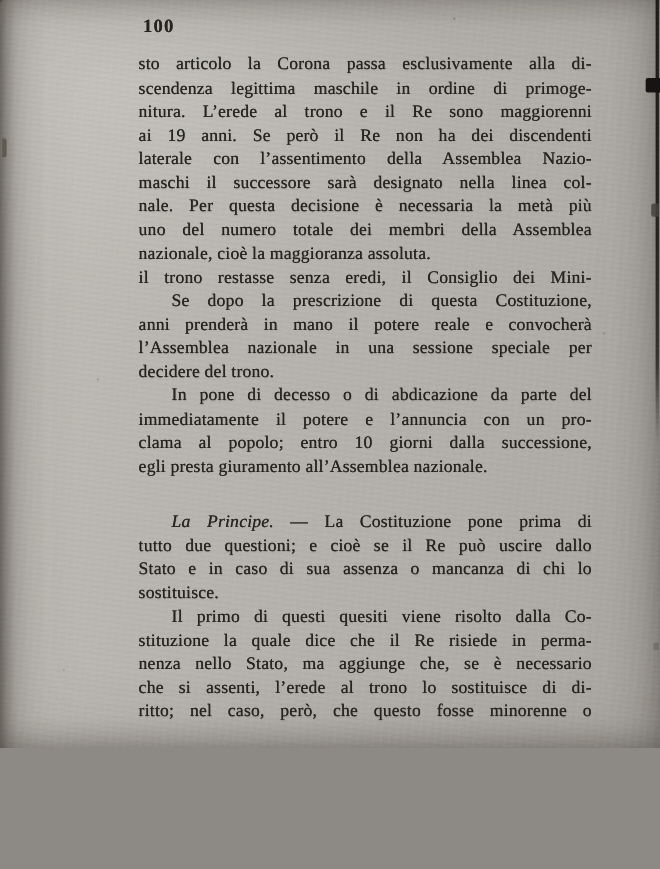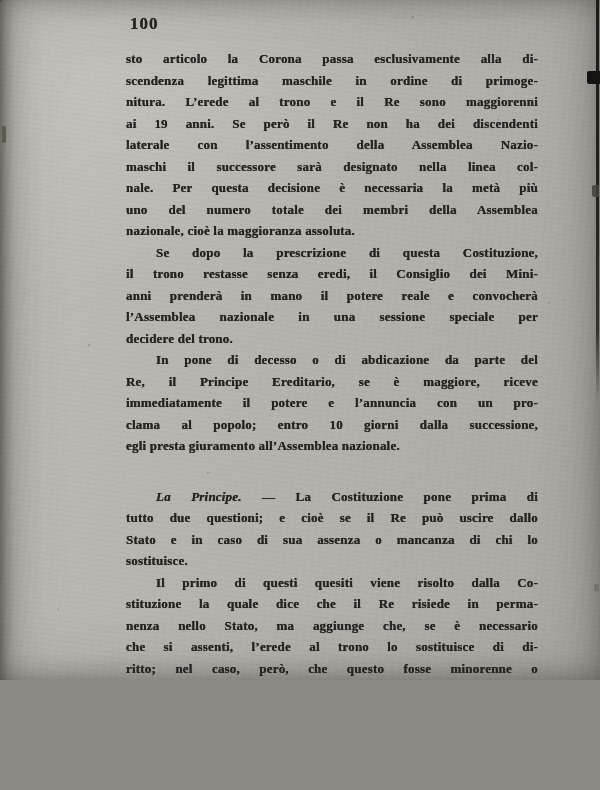--- a/index.html
+++ b/index.html
@@ -94,22 +94,22 @@
   }
   .text-block {
     position: absolute;
     left: 126px; top: 48px;
     width: 412px;
     color: var(--ink, #262420);
   }
   .para { margin: 0; }
   .para.space-before { margin-top: 29px; }
   .line {
-    font-size: 13px;
-    font-weight: 700;
+    font-size: 16px;
+    font-weight: 400;
     line-height: 21.5px;
     height: 21.5px;
     letter-spacing: 0.2px;
     text-align: justify;
     text-align-last: justify;
     white-space: nowrap;
     text-shadow: 0 0 0.6px rgba(38,36,32,0.85), 0.3px 0.4px 0.8px rgba(38,36,32,0.22);
   }
   .line.endline {
     text-align: center;
@@ -141,29 +141,28 @@
         <div class="line">scendenza legittima maschile in ordine di primoge-</div>
         <div class="line">nitura. L’erede al trono e il Re sono maggiorenni</div>
         <div class="line">ai 19 anni. Se però il Re non ha dei discendenti</div>
         <div class="line">laterale con l’assentimento della Assemblea Nazio-</div>
         <div class="line">maschi il successore sarà designato nella linea col-</div>
         <div class="line">nale. Per questa decisione è necessaria la metà più</div>
         <div class="line">uno del numero totale dei membri della Assemblea</div>
         <div class="line endline">nazionale, cioè la maggioranza assoluta.</div>
       </div>
       <div class="para">
+        <div class="line">il trono restasse senza eredi, il Consiglio dei Mini-</div>
         <div class="line indent">Se dopo la prescrizione di questa Costituzione,</div>
-        <div class="line">il trono restasse senza eredi, il Consiglio dei Mini-</div>
         <div class="line">anni prenderà in mano il potere reale e convocherà</div>
         <div class="line">l’Assemblea nazionale in una sessione speciale per</div>
         <div class="line endline">decidere del trono.</div>
       </div>
       <div class="para">
         <div class="line indent">In pone di decesso o di abdicazione da parte del</div>
-        <div class="line">Re, il Principe Ereditario, se è maggiore, riceve</div>
         <div class="line">immediatamente il potere e l’annuncia con un pro-</div>
         <div class="line">clama al popolo; entro 10 giorni dalla successione,</div>
         <div class="line endline">egli presta giuramento all’Assemblea nazionale.</div>
       </div>
       <div class="para space-before">
         <div class="line indent"><i>La Principe.</i> — La Costituzione pone prima di</div>
         <div class="line">tutto due questioni; e cioè se il Re può uscire dallo</div>
         <div class="line">Stato e in caso di sua assenza o mancanza di chi lo</div>
         <div class="line endline">sostituisce.</div>
       </div>

